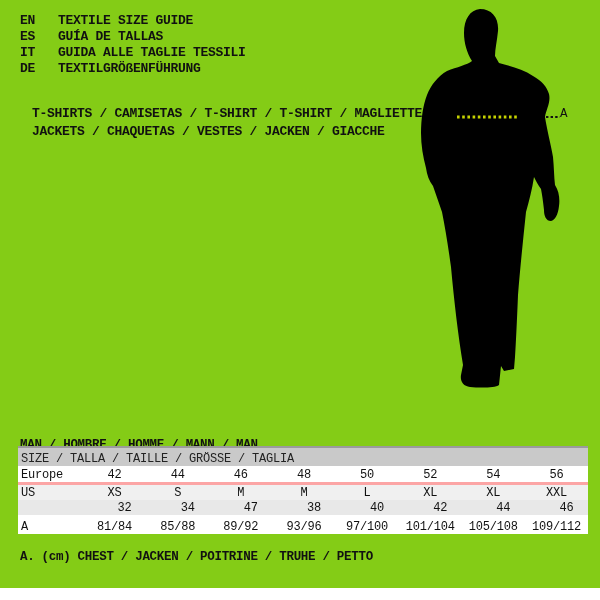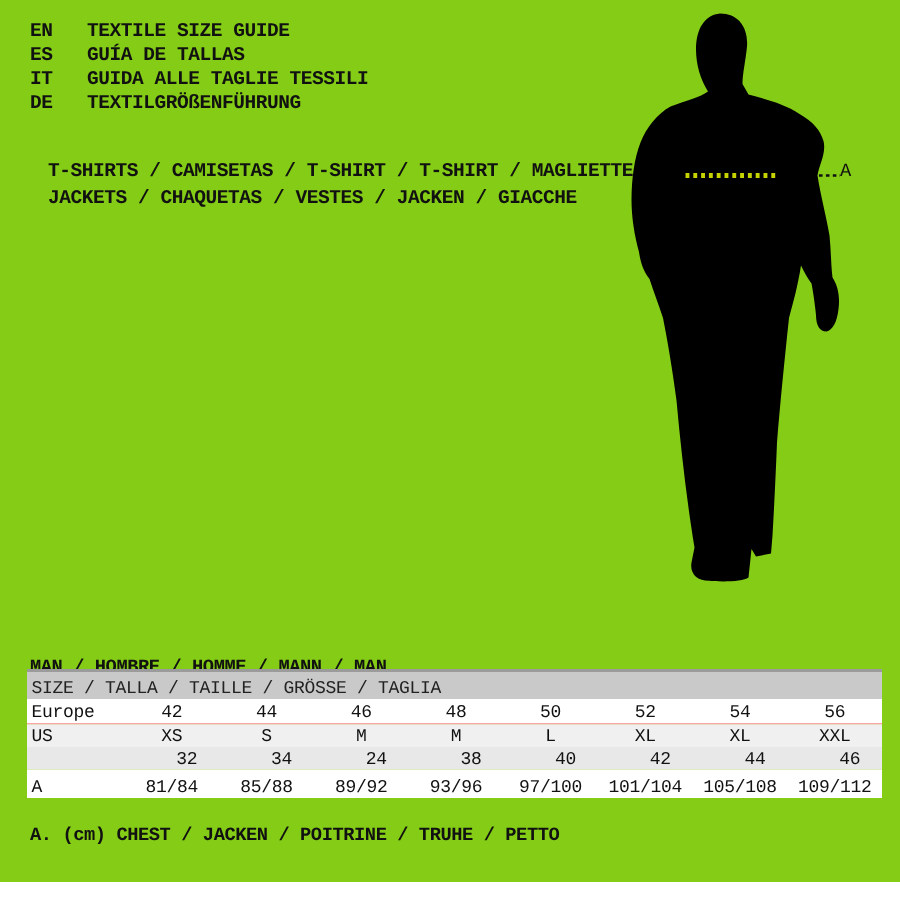--- a/index.html
+++ b/index.html
@@ -26,21 +26,21 @@
   .section-title { position:absolute; left:20px; top:438px; font-size:12.5px; font-weight:bold;
                    letter-spacing:-0.3px; }
   .footnote { position:absolute; left:20px; top:550px; font-size:12.5px; font-weight:bold;
               letter-spacing:-0.3px; }
 
   
   .size-table { position:absolute; left:18px; top:446px; width:570px;
                 border-top:2px solid #9b9b9b; font-size:12px; letter-spacing:-0.2px; }
   .t-row { display:flex; align-items:flex-end; }
   .t-row-header { background:#c9c9c9; height:18px; color:#222; }
-  .t-row-europe { background:#ffffff; height:16px; border-bottom:1px solid #fca5a5; }
+  .t-row-europe { background:#ffffff; height:16px; border-bottom:3px solid #fca5a5; }
   .t-row-us     { background:#f0f0f0; height:15px; }
   .t-row-num    { background:#e8e8e8; height:15px;gap:20px; }
   .t-row-a      { background:#ffffff; height:19px; }
   .t-label { width:62px; padding-left:3px; }
   .t-cell  { flex:1; text-align:center; }
 </style>
 </head>
 <body>
 
 <div class="canvas">
@@ -137,21 +137,21 @@
       <span class="t-cell">M</span>
       <span class="t-cell">L</span>
       <span class="t-cell">XL</span>
       <span class="t-cell">XL</span>
       <span class="t-cell">XXL</span>
     </div>
     <div class="t-row t-row-num">
       <span class="t-label"></span>
       <span class="t-cell">32</span>
       <span class="t-cell">34</span>
-      <span class="t-cell">24</span>
+      <span class="t-cell">47</span>
       <span class="t-cell">38</span>
       <span class="t-cell">40</span>
       <span class="t-cell">42</span>
       <span class="t-cell">44</span>
       <span class="t-cell">46</span>
     </div>
     <div class="t-row t-row-a">
       <span class="t-label">A</span>
       <span class="t-cell">81/84</span>
       <span class="t-cell">85/88</span>

